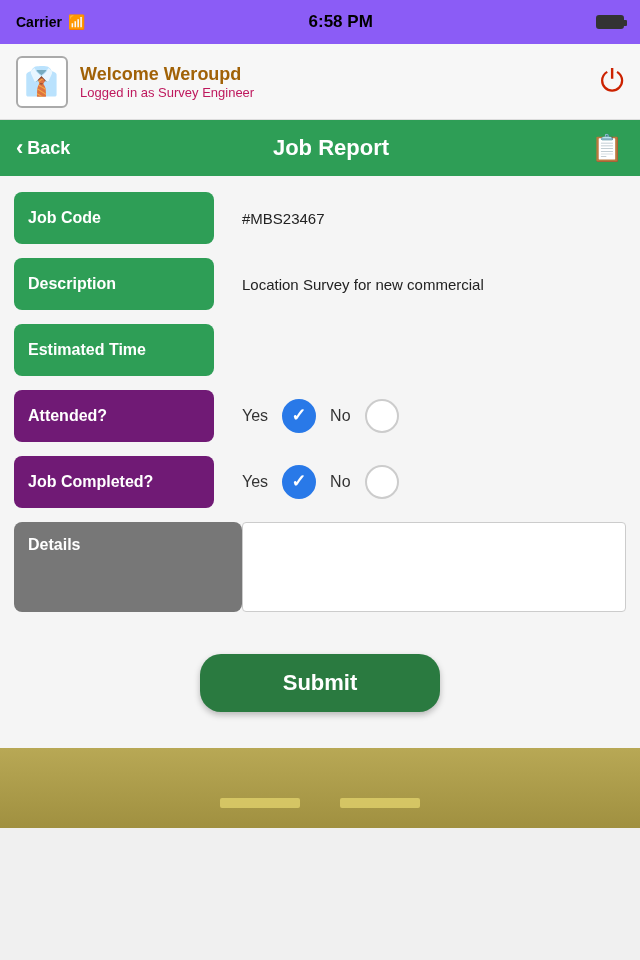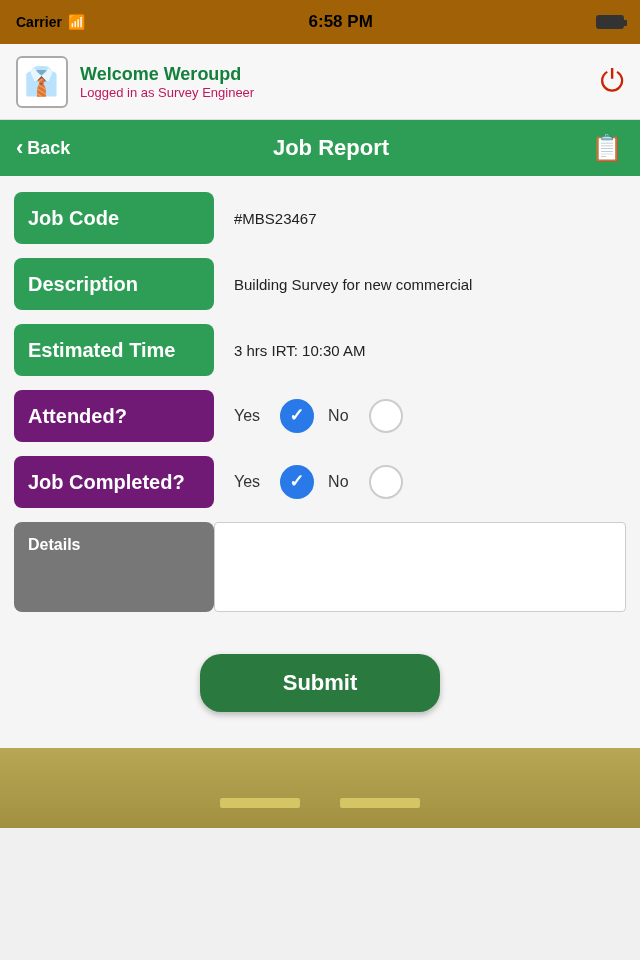--- a/index.html
+++ b/index.html
@@ -7,21 +7,21 @@
     body {
       font-family: -apple-system, 'Helvetica Neue', Arial, sans-serif;
       background: #f0f0f0;
       width: 640px;
       min-height: 960px;
       overflow-x: hidden;
     }
 
     
     .status-bar {
-      background: #a16207;
+      background: #8b5cf6;
       height: 44px;
       display: flex;
       align-items: center;
       justify-content: space-between;
       padding: 0 16px;
       font-size: 15px;
       font-weight: 600;
     }
     .status-bar .carrier { font-size: 14px; font-weight: 600; }
     .status-bar .time { font-size: 17px; font-weight: 600; }
@@ -62,21 +62,21 @@
       display: flex;
       align-items: center;
       justify-content: center;
       font-size: 28px;
       color: #555;
     }
     .user-text { display: flex; flex-direction: column; }
     .user-name {
       font-size: 18px;
       font-weight: 700;
-      color: #15803d;
+      color: #a16207;
     }
     .user-role {
       font-size: 13px;
       color: #be185d;
     }
     .power-btn {
       font-size: 30px;
       color: #cc2200;
       cursor: pointer;
       background: none;
@@ -127,46 +127,46 @@
       min-height: 52px;
     }
 
     .label-btn {
       width: 200px;
       min-height: 52px;
       border-radius: 8px;
       display: flex;
       align-items: center;
       padding: 0 14px;
-      font-size: 20px;
+      font-size: 16px;
       font-weight: 700;
       color: #fff;
       flex-shrink: 0;
     }
     .label-btn.green { background: #2e9e56; }
     .label-btn.gray { background: #701a75; }
 
     .field-value {
       flex: 1;
-      padding: 0 20px;
+      padding: 0 28px;
       font-size: 15px;
       color: #222;
       line-height: 1.4;
     }
 
     
     .radio-row {
       display: flex;
       align-items: center;
       gap: 14px;
     }
     .radio-option {
       display: flex;
       align-items: center;
-      gap: 20px;
+      gap: 14px;
       font-size: 16px;
       color: #333;
     }
     .radio-circle {
       width: 34px; height: 34px;
       border-radius: 50%;
       border: 2px solid #ccc;
       display: flex;
       align-items: center;
       justify-content: center;
@@ -184,21 +184,21 @@
       font-weight: 700;
     }
 
     
     .details-row {
       display: flex;
       align-items: flex-start;
       margin-bottom: 14px;
     }
     .details-label {
-      width: 200px;
+      width: 228px;
       min-height: 90px;
       border-radius: 8px;
       background: #777;
       display: flex;
       align-items: flex-start;
       padding: 14px;
       font-size: 16px;
       font-weight: 700;
       color: #fff;
       flex-shrink: 0;
@@ -301,28 +301,27 @@
     <div class="label-btn green">
       <span>Job Code</span>
     </div>
     <div class="field-value">#MBS23467</div>
   </div>
 
   <div class="form-row">
     <div class="label-btn green">
       <span>Description</span>
     </div>
-    <div class="field-value">Building Survey for new commercial</div>
+    <div class="field-value">Location Survey for new commercial</div>
   </div>
 
   <div class="form-row">
     <div class="label-btn green">
       <span>Estimated Time</span>
     </div>
-    <div class="field-value">3 hrs IRT: 10:30 AM</div>
   </div>
 
 
   <div class="form-row">
     <div class="label-btn gray">
       <span>Attended?</span>
     </div>
     <div class="field-value">
       <div class="radio-row">
         <div class="radio-option">

